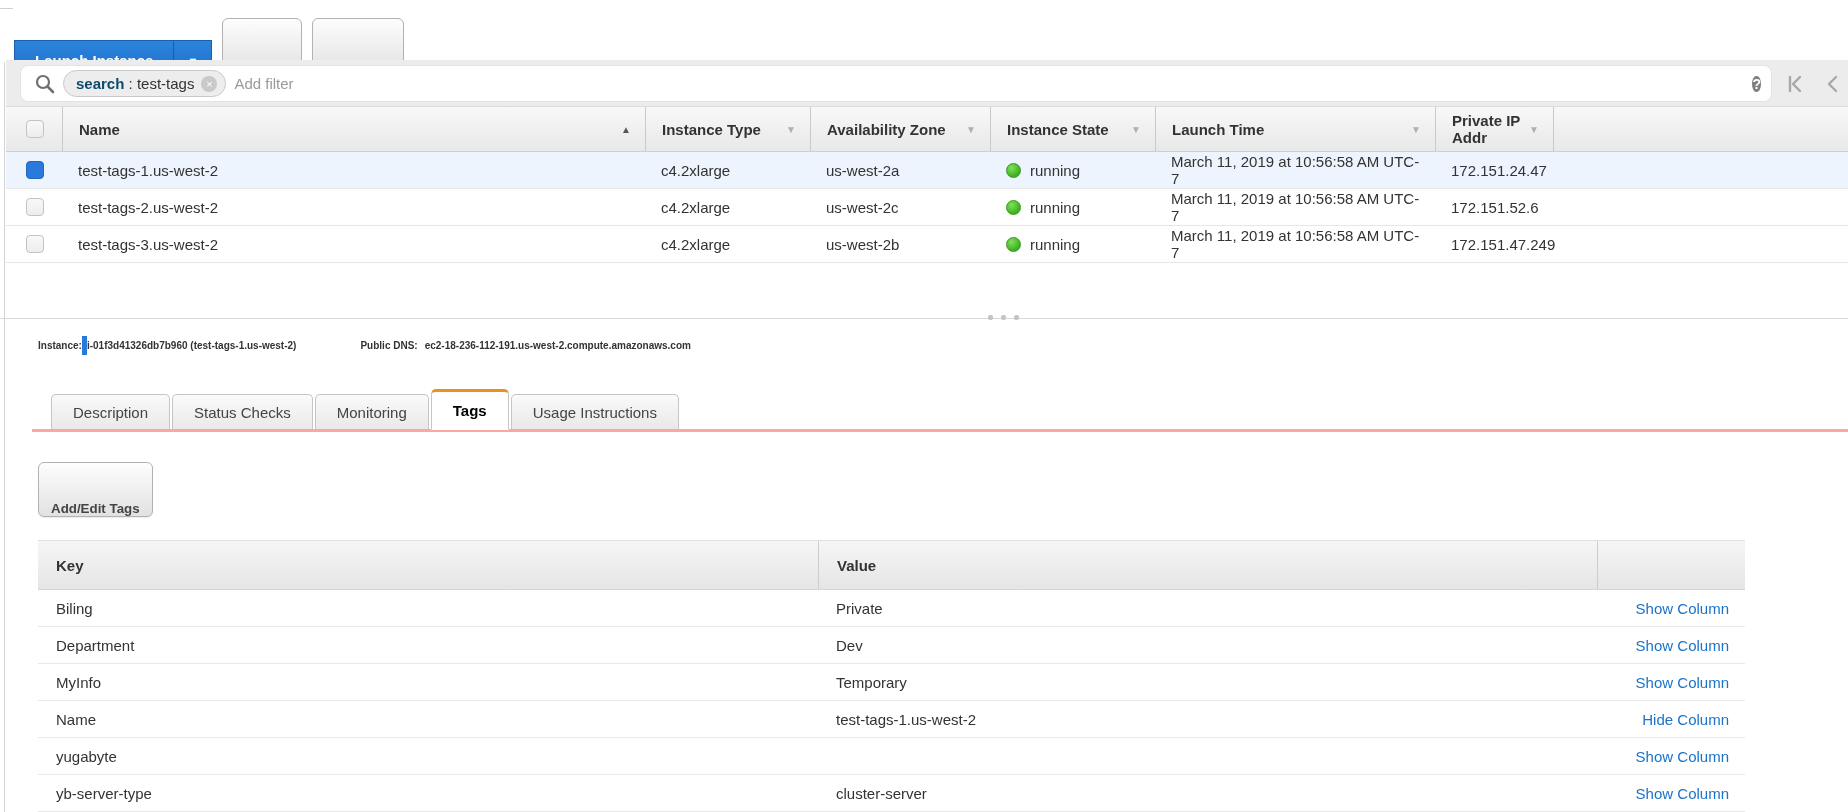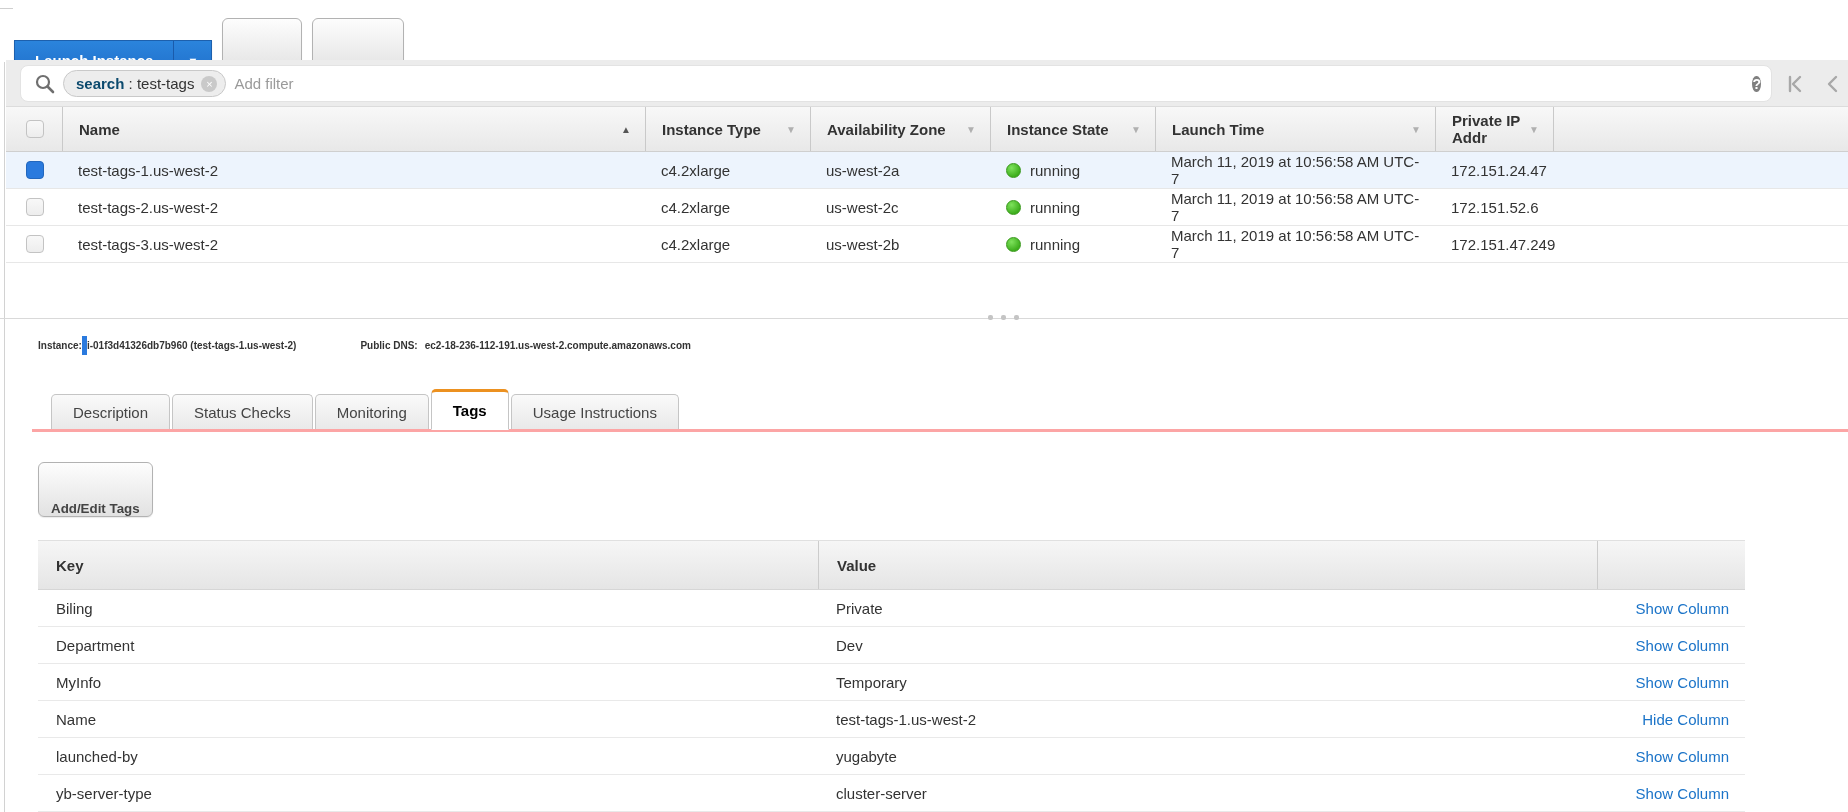--- a/index.html
+++ b/index.html
@@ -296,21 +296,20 @@
       </div>
   </div>
   <div class="trow">
     <div class="tcell tkey">Name</div>
     <div class="tcell tval">test-tags-1.us-west-2</div>
     <div class="tcell tact">
         <a class="link">Hide Column</a>
       </div>
   </div>
   <div class="trow">
-    <div class="tcell tkey">launched-by</div>
     <div class="tcell tval">yugabyte</div>
     <div class="tcell tact">
         <a class="link">Show Column</a>
       </div>
   </div>
   <div class="trow">
     <div class="tcell tkey">yb-server-type</div>
     <div class="tcell tval">cluster-server</div>
     <div class="tcell tact">
         <a class="link">Show Column</a>

